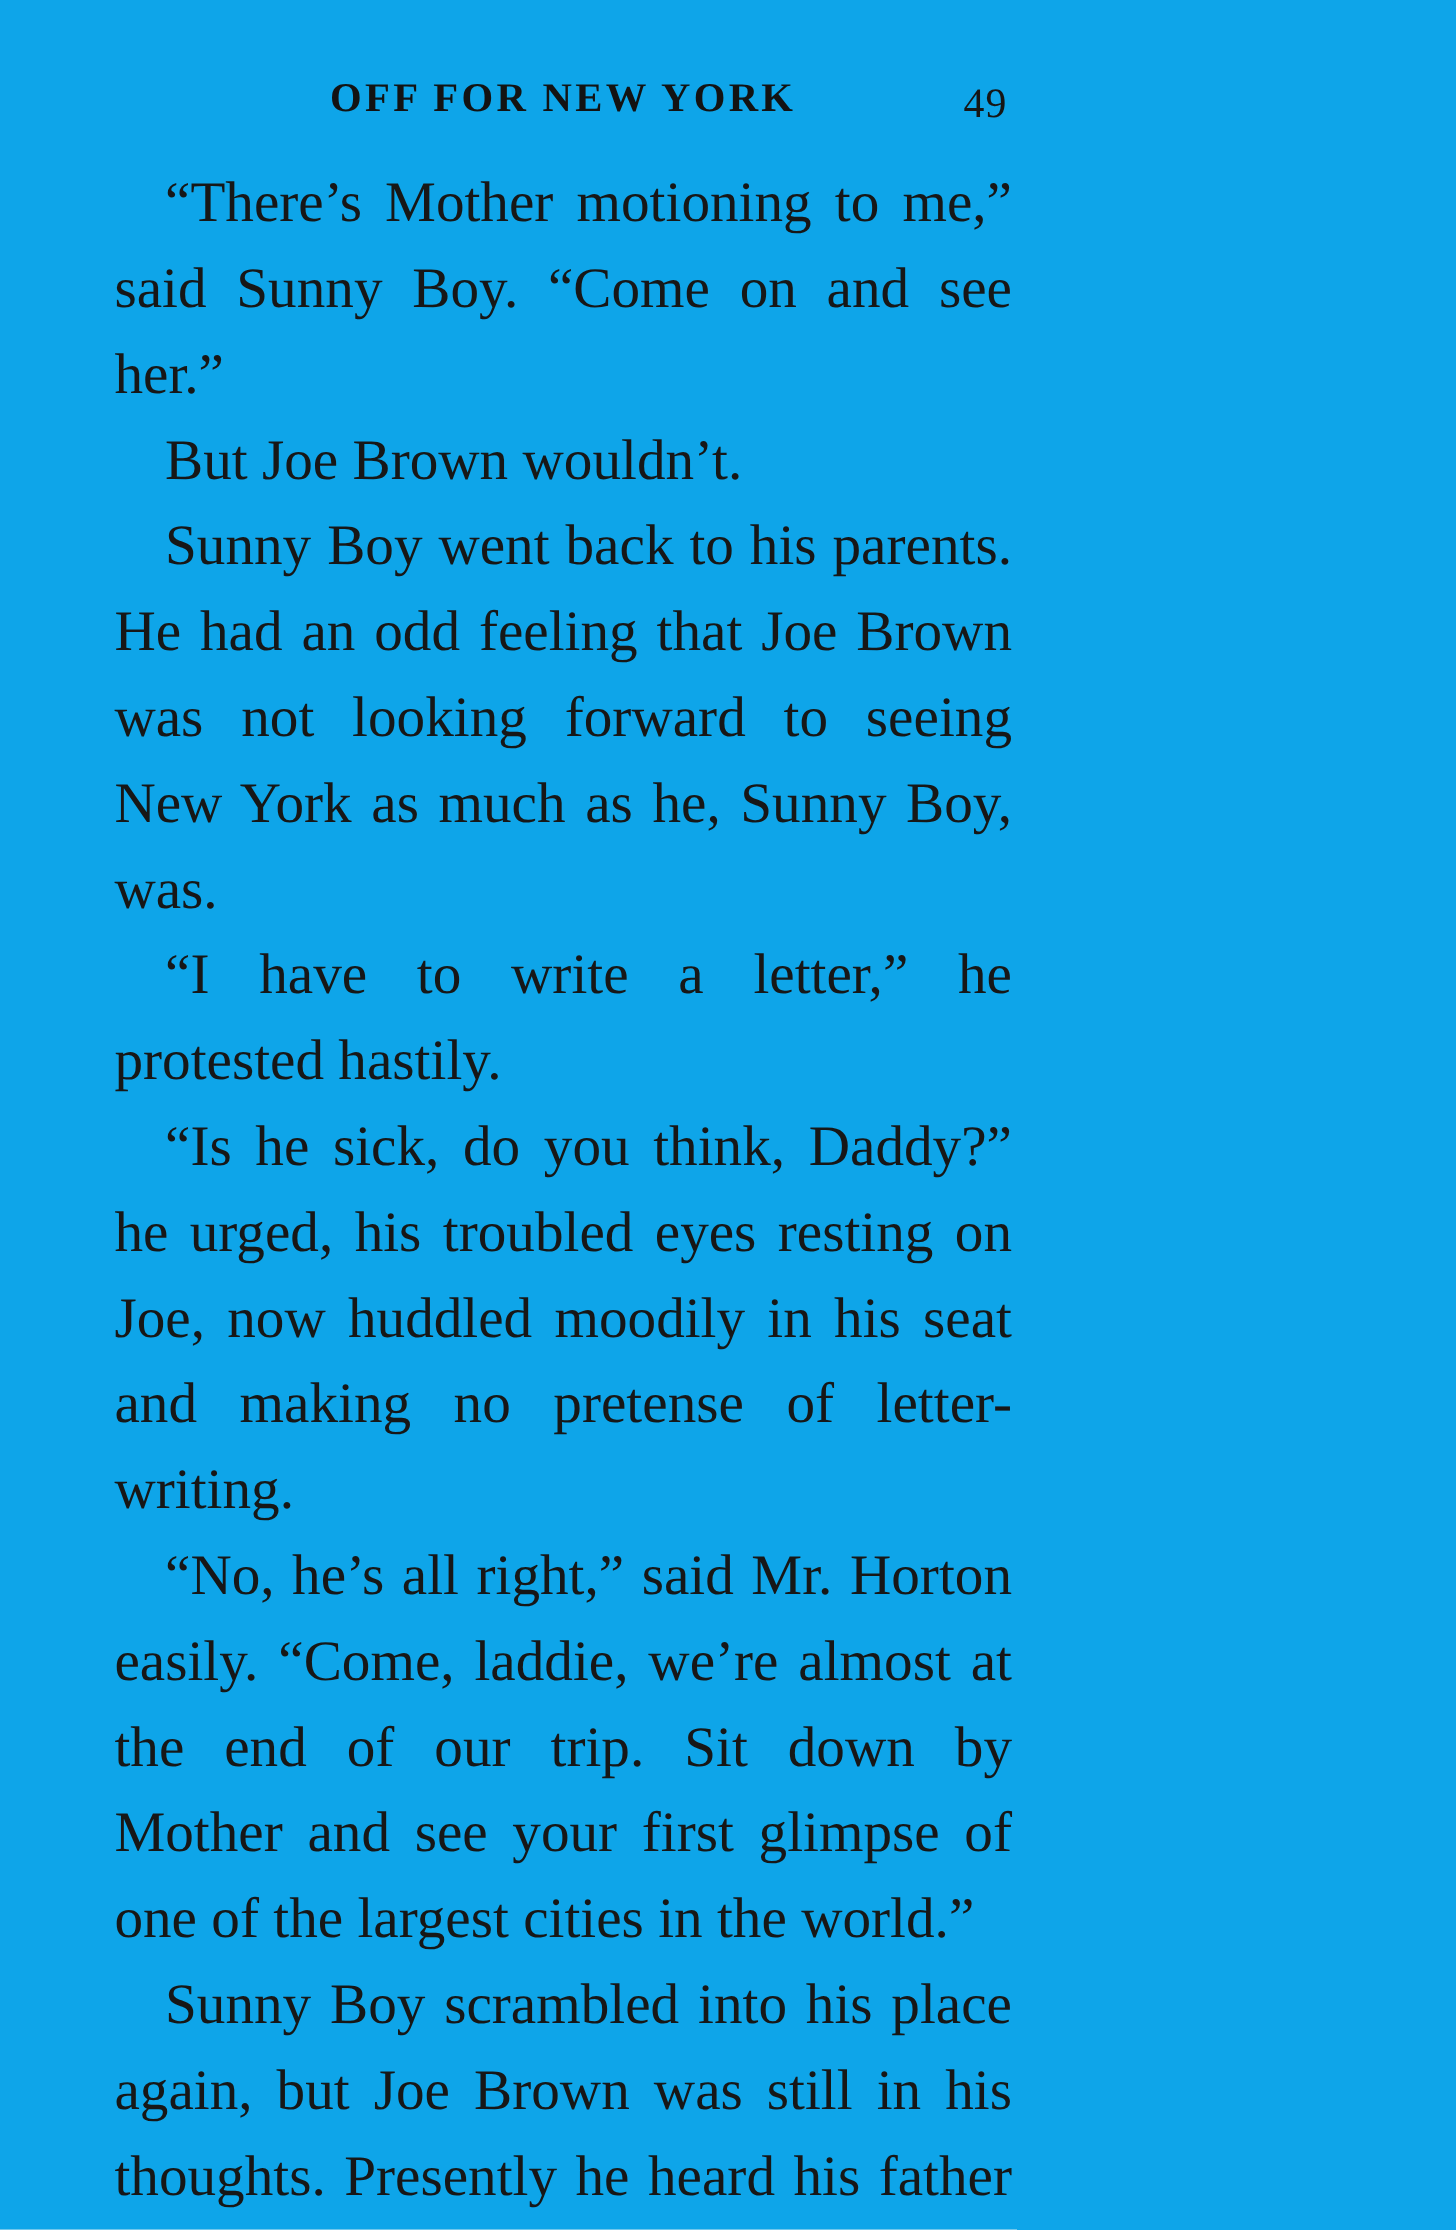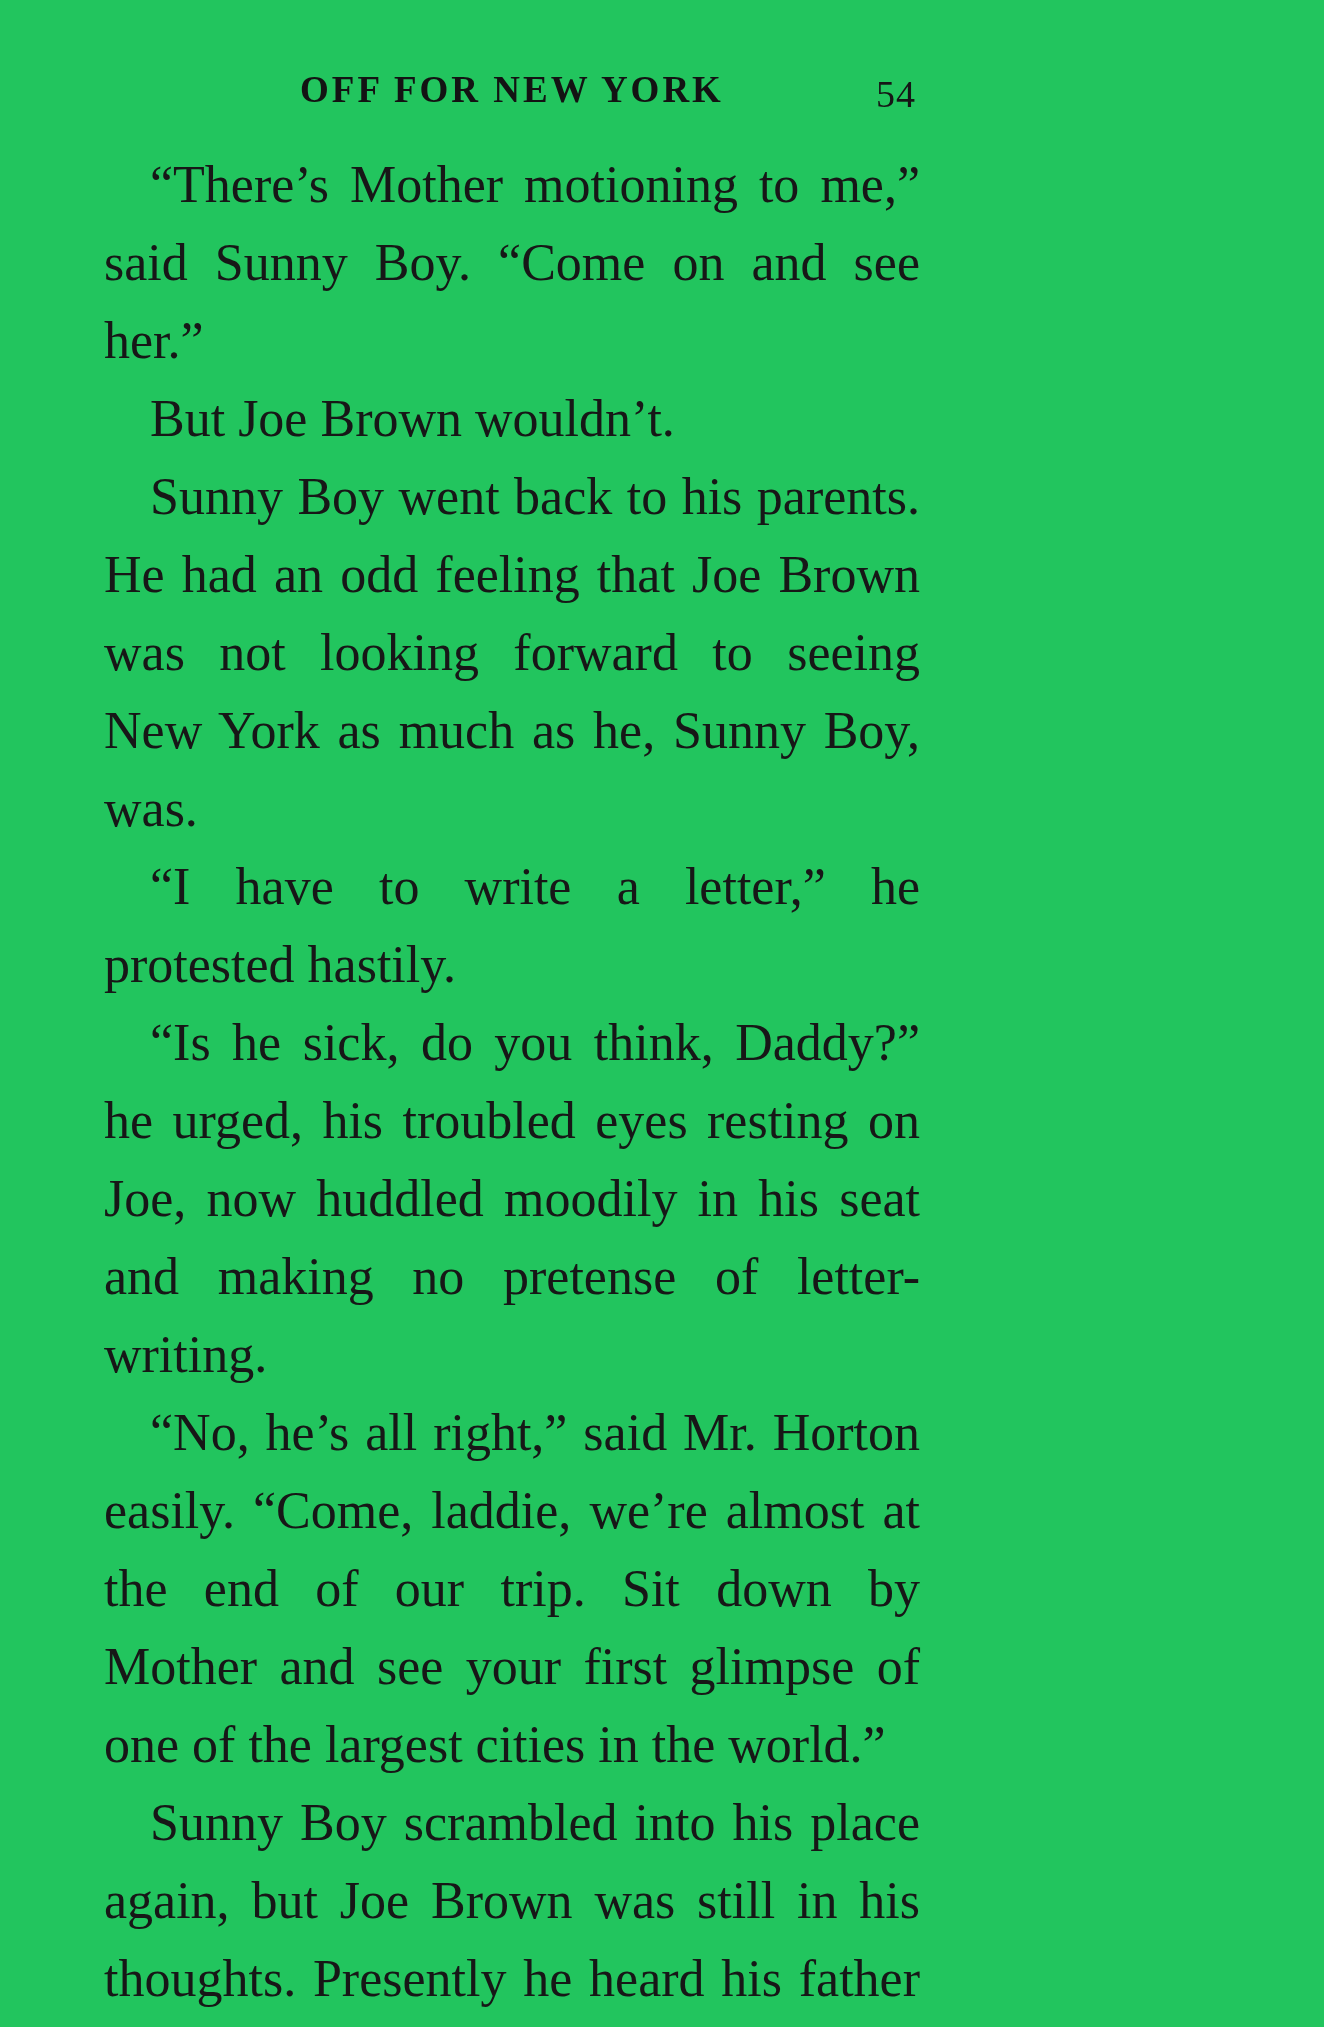--- a/index.html
+++ b/index.html
@@ -5,21 +5,21 @@
   * { box-sizing: border-box; }
   html, body {
     margin: 0;
     padding: 0;
     background: #f4f4f1;
   }
   .page {
     position: relative;
     width: 1324px;
     height: 2027px;
-    background: #22c55e;
+    background: #0ea5e9;
     overflow: hidden;
     font-family: "Liberation Serif", "DejaVu Serif", serif;
     color: #161616;
   }
   .running-head {
     position: absolute;
     left: 104px;
     top: 68px;
     width: 816px;
     text-align: center;
@@ -54,21 +54,21 @@
     text-indent: 46px;
   }
 </style>
 </head>
 <body>
 
 <div class="page">
 
   <div class="running-head">
     <span class="head-title">OFF FOR NEW YORK</span>
-    <span class="page-number">54</span>
+    <span class="page-number">49</span>
   </div>
 
   <div class="body-text">
     <p>“There’s Mother motioning to me,” said Sunny Boy. “Come on and see her.”</p>
     <p>But Joe Brown wouldn’t.</p>
     <p>Sunny Boy went back to his parents. He had an odd feeling that Joe Brown was not looking forward to seeing New York as much as he, Sunny Boy, was.</p>
     <p>“I have to write a letter,” he protested hastily.</p>
     <p>“Is he sick, do you think, Daddy?” he urged, his troubled eyes resting on Joe, now huddled moodily in his seat and making no pretense of letter-writing.</p>
     <p>“No, he’s all right,” said Mr. Horton easily. “Come, laddie, we’re almost at the end of our trip. Sit down by Mother and see your first glimpse of one of the largest cities in the world.”</p>
     <p>Sunny Boy scrambled into his place again, but Joe Brown was still in his thoughts. Presently he heard his father speaking in a low voice to his mother.</p>

